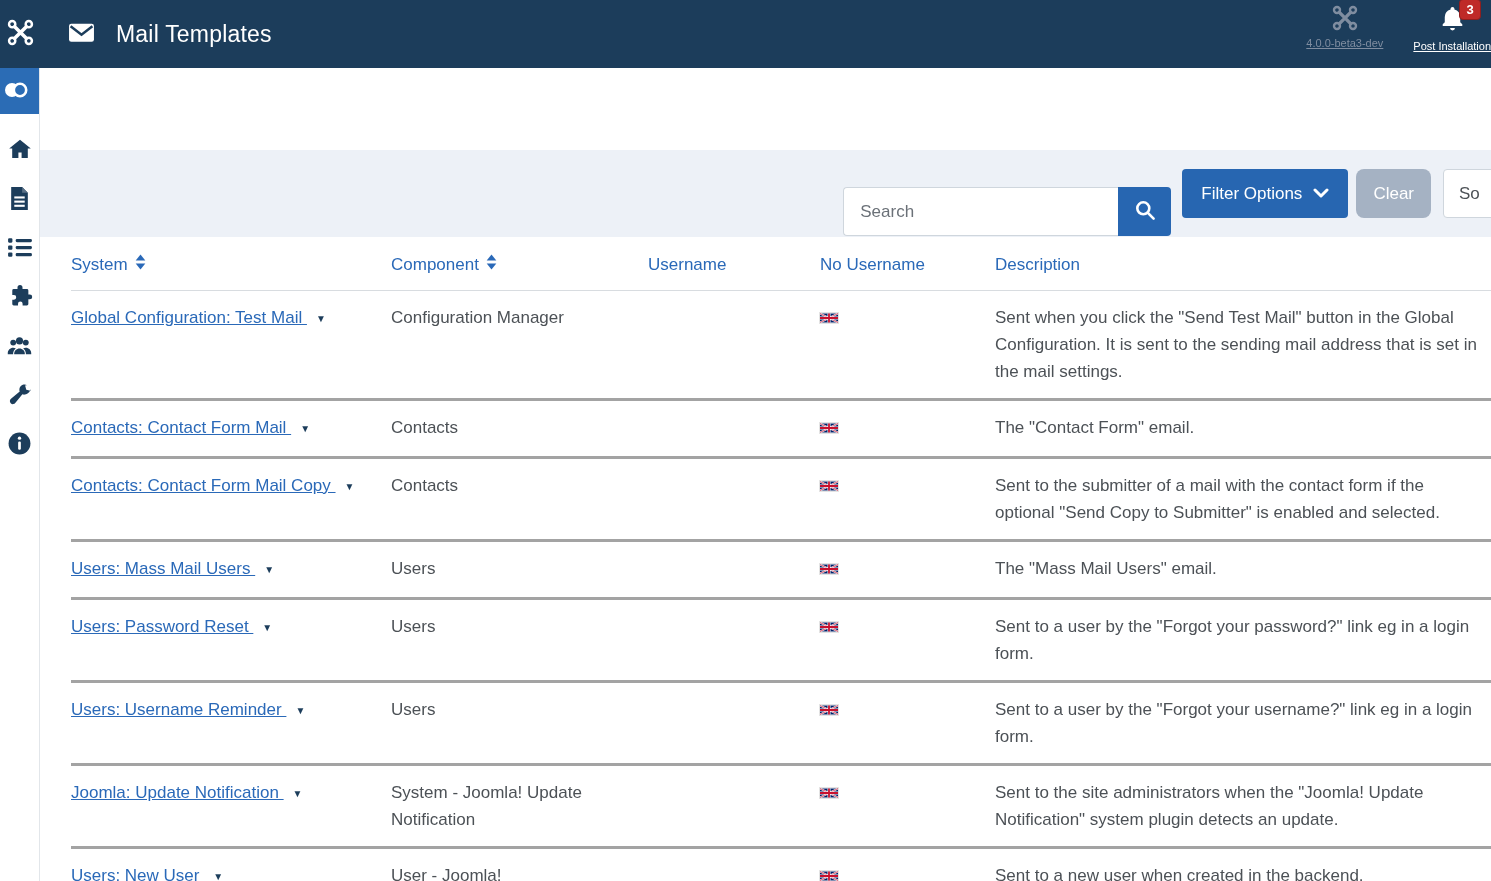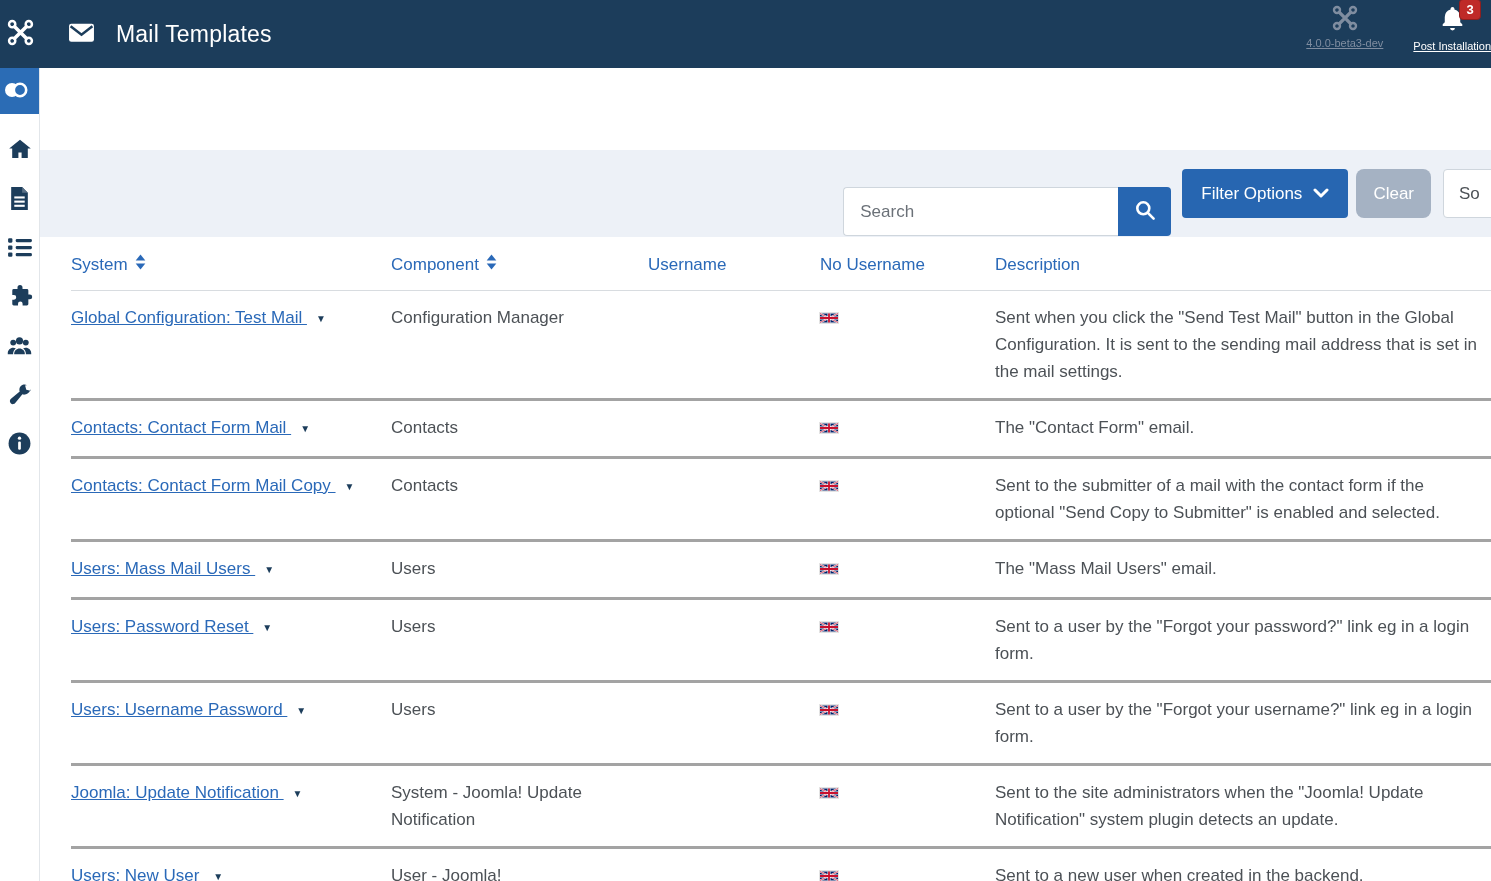--- a/index.html
+++ b/index.html
@@ -359,21 +359,21 @@
           <path d="M30,0 V30 M0,15 H60" stroke="#fff" stroke-width="10"></path>
           <path d="M30,0 V30 M0,15 H60" stroke="#C8102E" stroke-width="6"></path>
         </svg>
       </span>
     </td>
     <td class="col-desc">Sent to a user by the "Forgot your password?" link eg in a login form.</td>
   </tr>
 
   <tr>
     <td class="col-title">
-      <a class="title-link">Users: Username Password </a><span class="caret">▼</span>
+      <a class="title-link">Users: Username Reminder </a><span class="caret">▼</span>
     </td>
     <td class="col-component">Users</td>
     <td class="col-templates"></td>
     <td class="col-notemplates">
       <span class="flag">
         <svg width="18" height="10" viewBox="0 0 60 30">
           <rect width="60" height="30" fill="#012169"></rect>
           <path d="M0,0 60,30 M60,0 0,30" stroke="#fff" stroke-width="6"></path>
           <path d="M0,0 60,30 M60,0 0,30" stroke="#C8102E" stroke-width="2.4"></path>
           <path d="M30,0 V30 M0,15 H60" stroke="#fff" stroke-width="10"></path>

